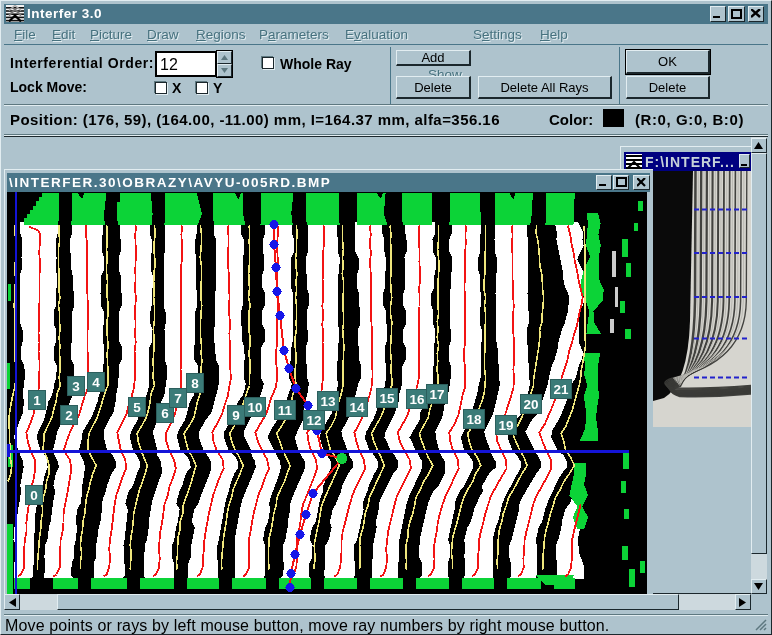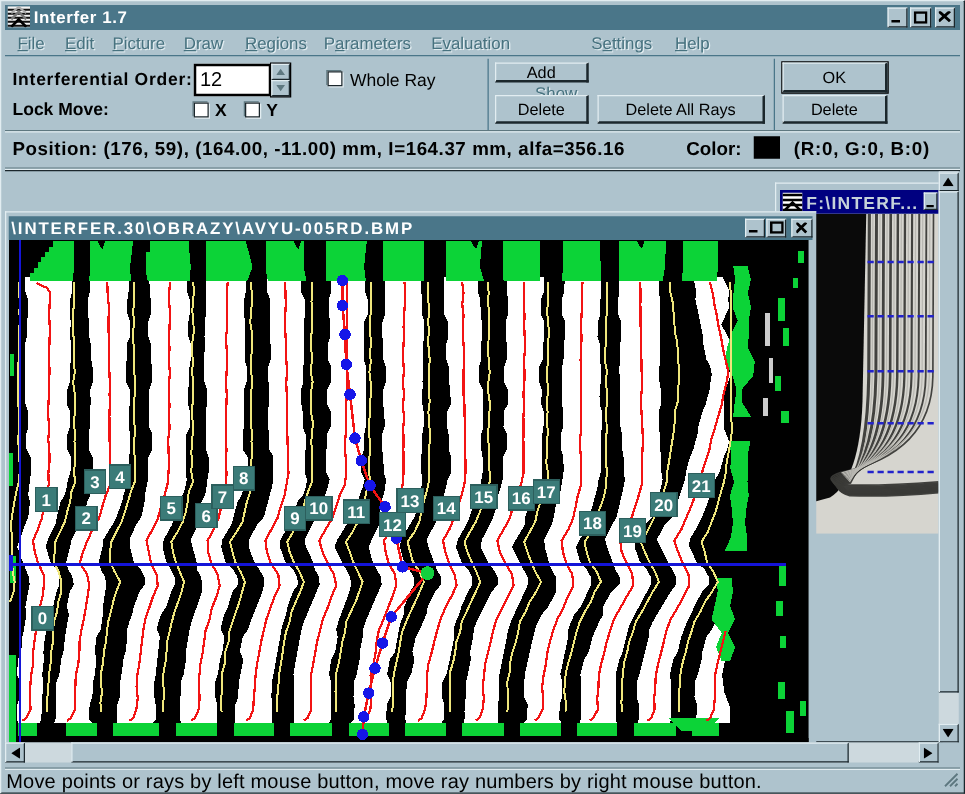--- a/index.html
+++ b/index.html
@@ -19,21 +19,21 @@
 <rect x="0" y="2" width="18" height="1.6" fill="#111"></rect>
 <rect x="0" y="5.2" width="18" height="1.6" fill="#111"></rect>
 <rect x="0" y="8.4" width="18" height="1.6" fill="#111"></rect>
 <rect x="0" y="11.6" width="18" height="1.6" fill="#111"></rect>
 <rect x="0" y="14.8" width="18" height="1.6" fill="#111"></rect>
 <path d="M3 16.5 L9 10.5 L15 16.5" stroke="#000" stroke-width="2.2" fill="none"></path>
 <path d="M3 10.5 L9 4.5 L15 10.5" stroke="#777" stroke-width="2" fill="none"></path>
 <path d="M3 5.5 L9 0.5 L15 5.5" stroke="#aaa" stroke-width="1.6" fill="none"></path>
 </svg>
 </div>
-<div class="abs" style="left:27px;top:6px;font-size:13.5px;font-weight:bold;letter-spacing:0.5px;color:#fff;">Interfer 1.7</div>
+<div class="abs" style="left:27px;top:6px;font-size:13.5px;font-weight:bold;letter-spacing:0.5px;color:#fff;">Interfer 3.0</div>
 <div class="abs cap" style="left:710px;top:5.5px;width:16px;height:16px;">
     <svg width="10" height="10">
       <rect x="0" y="7" width="7" height="2" fill="#000"></rect>
     </svg>
   </div>
 <div class="abs cap" style="left:728px;top:5.5px;width:17px;height:16px;">
     <svg width="11" height="10">
       <rect x="1" y="1" width="9" height="8" fill="none" stroke="#000" stroke-width="2"></rect>
     </svg>
   </div>
@@ -64,21 +64,21 @@
     <svg width="7" height="5">
       <path d="M3.5 0 L7 5 L0 5 Z" fill="#5e7880"></path>
     </svg>
   </div>
 <div class="abs cap" style="left:217px;top:64px;width:15px;height:13px;">
     <svg width="7" height="5">
       <path d="M3.5 5 L7 0 L0 0 Z" fill="#5e7880"></path>
     </svg>
   </div>
 <div class="abs chk" style="left:262px;top:57px;width:12px;height:12px;"></div>
-<div class="abs" style="left:280px;top:56px;font-size:14px;font-weight:normal;color:#000;">Whole Ray</div>
+<div class="abs" style="left:280px;top:56px;font-size:14px;font-weight:bold;color:#000;">Whole Ray</div>
 <div class="abs" style="left:10px;top:79px;font-size:14px;font-weight:bold;color:#000;">Lock Move:</div>
 <div class="abs chk" style="left:155px;top:82px;width:12px;height:12px;"></div>
 <div class="abs" style="left:172px;top:80px;font-size:14px;font-weight:bold;color:#000;">X</div>
 <div class="abs chk" style="left:196px;top:82px;width:12px;height:12px;"></div>
 <div class="abs" style="left:213px;top:80px;font-size:14px;font-weight:bold;color:#000;">Y</div>
 <div class="abs" style="left:390px;top:47px;width:1px;height:57px;background:#4a7689;"></div>
 <div class="abs" style="left:619px;top:47px;width:1px;height:57px;background:#4a7689;"></div>
 <div class="abs btn" style="left:396px;top:50px;width:75px;height:16px;">Add</div>
 <div class="abs btn" style="left:396px;top:76px;width:75px;height:23px;">Delete</div>
 <div class="abs btn" style="left:478px;top:76px;width:134px;height:23px;">Delete All Rays</div>

